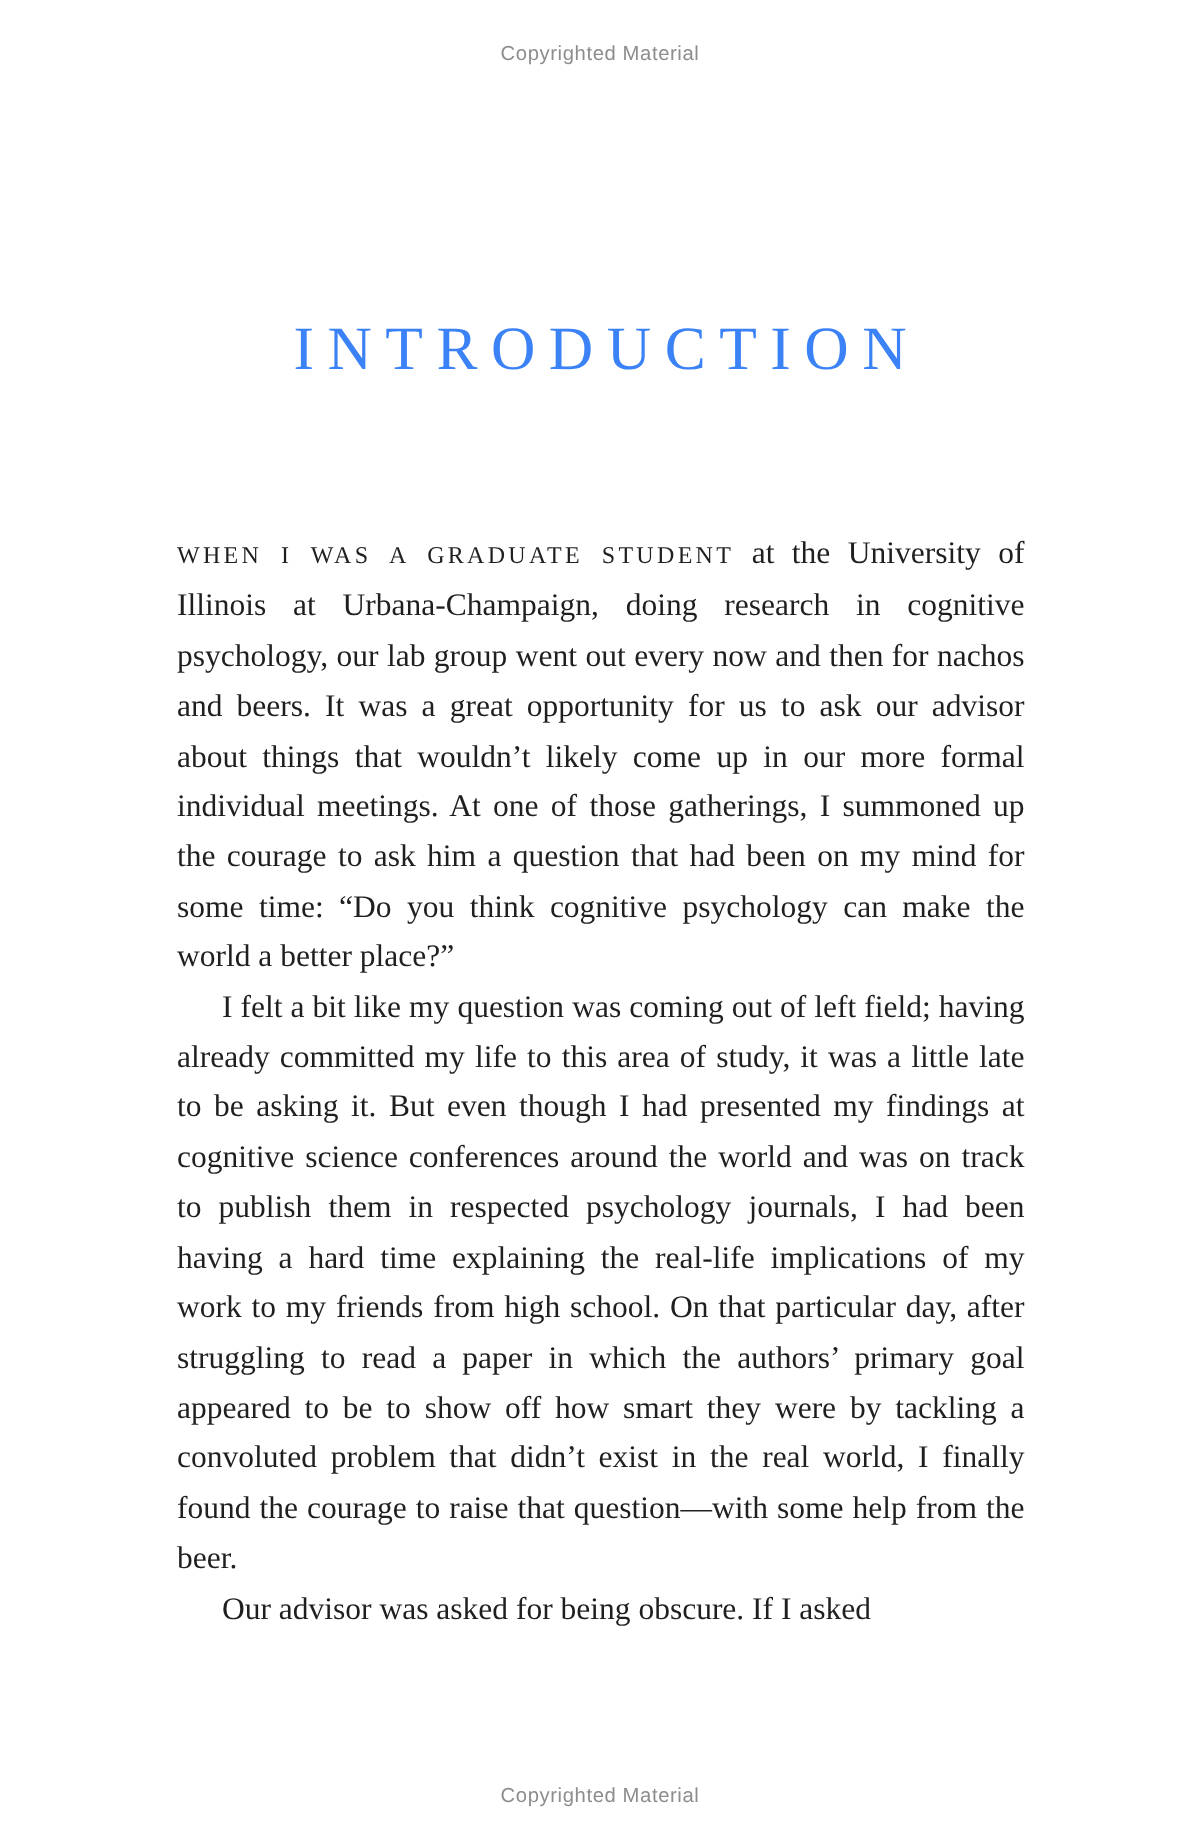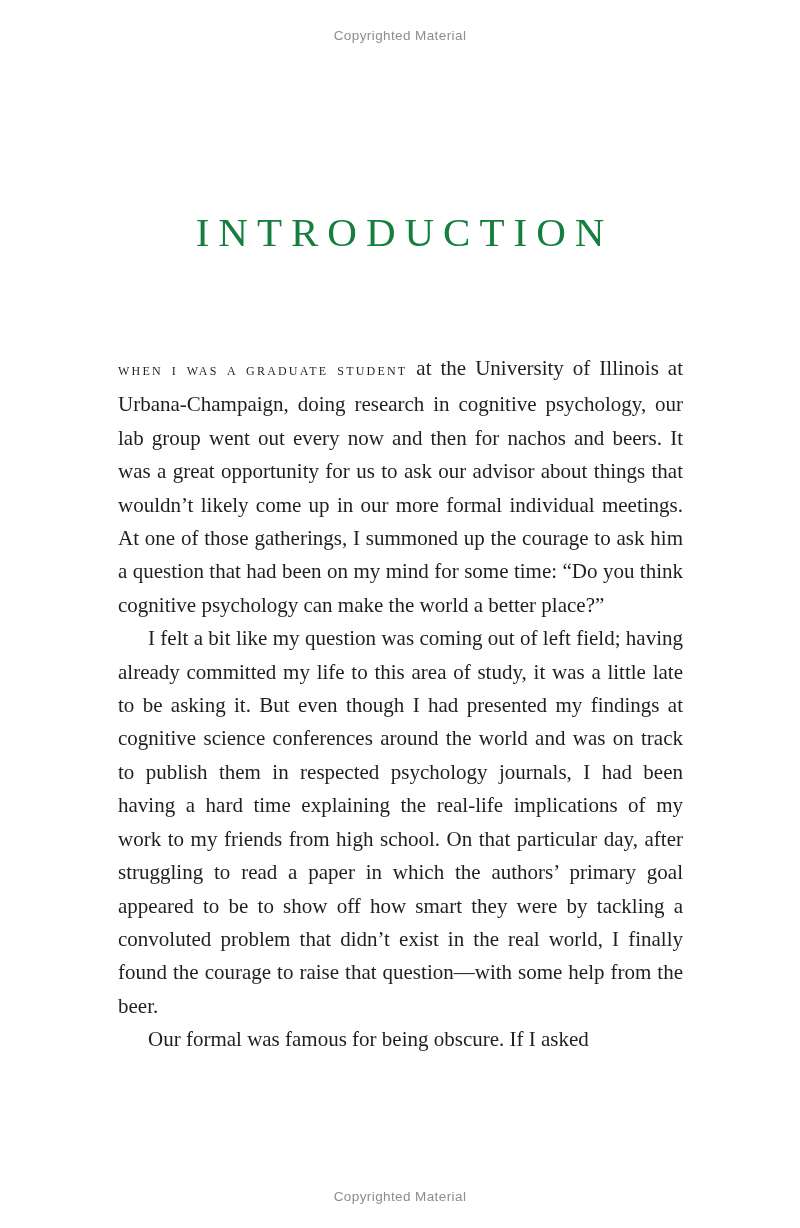--- a/index.html
+++ b/index.html
@@ -35,55 +35,55 @@
     top: 212px;
     left: 0;
     width: 100%;
     margin: 0;
     text-align: center;
     font-weight: 400;
     font-size: 41px;
     line-height: 1;
     letter-spacing: 9px;
     text-indent: 9px; 
-    color: #15803d;
+    color: #3b82f6;
   }
   .body-text {
     position: absolute;
     top: 352px;
     left: 118px;
     width: 565px;
     font-size: 21px;
     line-height: 33.4px;
     text-align: justify;
     color: #1f1f1f;
   }
   .body-text p {
     margin: 0;
     padding: 0;
   }
   .body-text p.indent {
     text-indent: 30px;
     font-family: Liberation Serif, serif;
   }
   .lead {
-    font-size: 12px;
+    font-size: 16px;
     letter-spacing: 2.2px;
   }
 </style>
 </head>
 <body>
 
 <div class="page">
 
   <div class="watermark top">Copyrighted Material</div>
 
   <h1 class="title">INTRODUCTION</h1>
 
   <div class="body-text">
     <p><span class="lead">WHEN I WAS A GRADUATE STUDENT</span><span> at the University of Illinois at Urbana-Champaign, doing research in cognitive psychology, our lab group went out every now and then for nachos and beers. It was a great opportunity for us to ask our advisor about things that wouldn’t likely come up in our more formal individual meetings. At one of those gatherings, I summoned up the courage to ask him a question that had been on my mind for some time: “Do you think cognitive psychology can make the world a better place?”</span></p>
     <p class="indent">I felt a bit like my question was coming out of left field; having already committed my life to this area of study, it was a little late to be asking it. But even though I had presented my findings at cognitive science conferences around the world and was on track to publish them in respected psychology journals, I had been having a hard time explaining the real-life implications of my work to my friends from high school. On that particular day, after struggling to read a paper in which the authors’ primary goal appeared to be to show off how smart they were by tackling a convoluted problem that didn’t exist in the real world, I finally found the courage to raise that question—with some help from the beer.</p>
-    <p class="indent">Our formal was famous for being obscure. If I asked</p>
+    <p class="indent">Our advisor was asked for being obscure. If I asked</p>
   </div>
 
   <div class="watermark bottom">Copyrighted Material</div>
 
 </div>
 
 </body></html>

